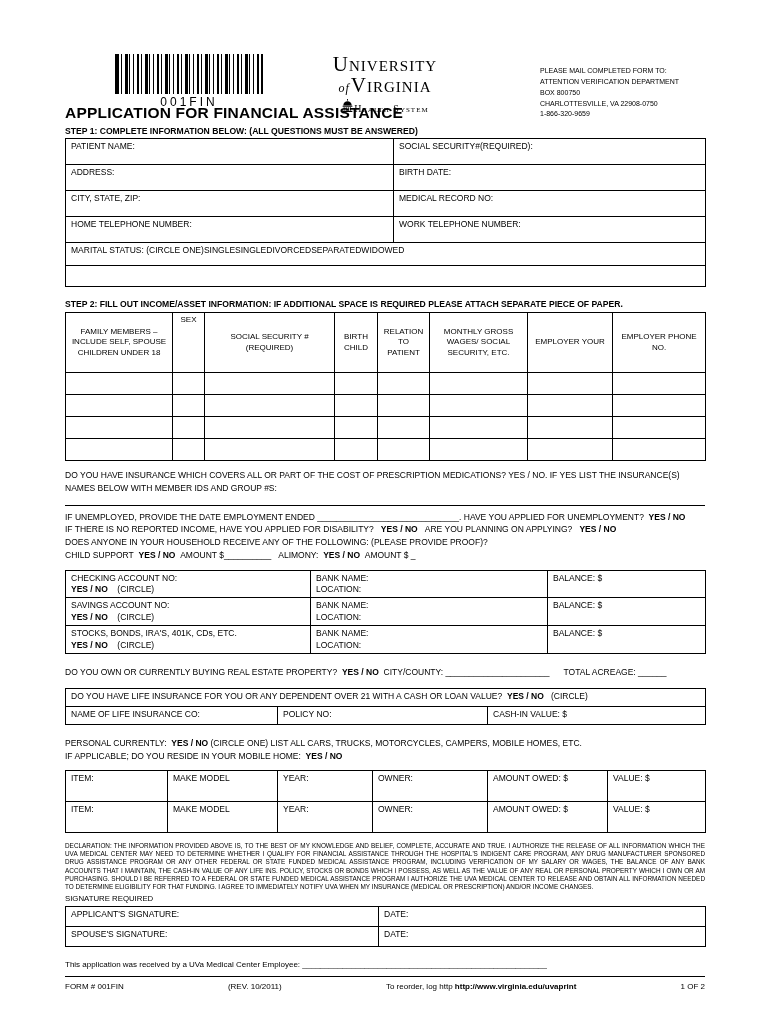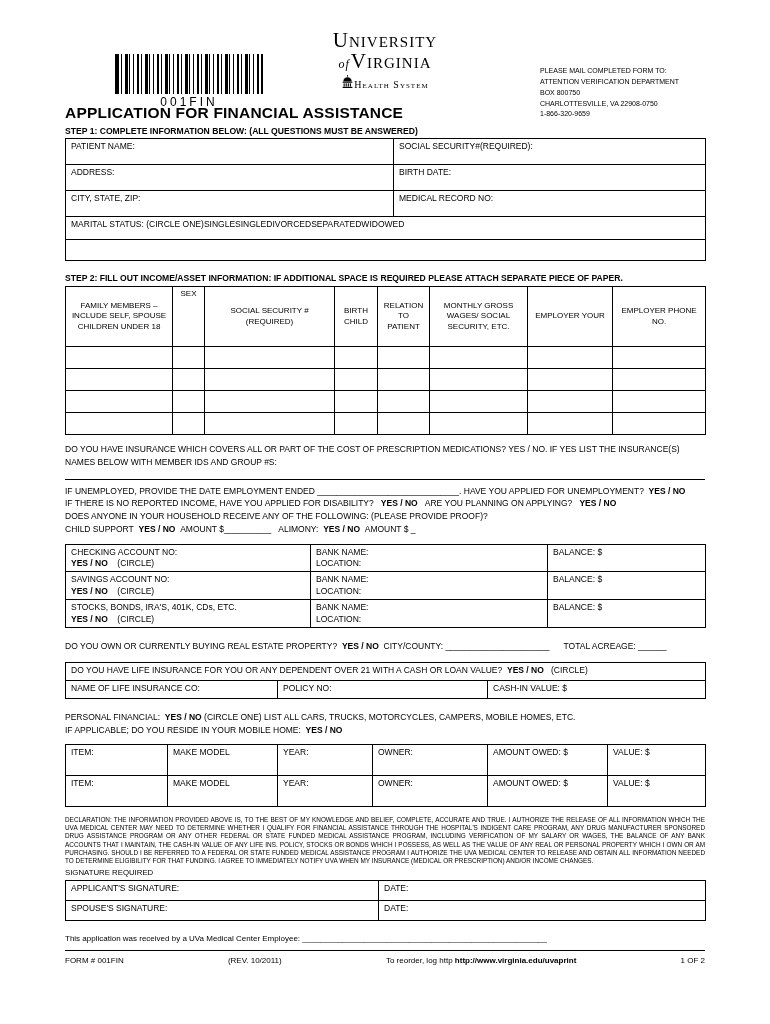--- a/index.html
+++ b/index.html
@@ -14,21 +14,21 @@
   .header { position: relative; height: 104px; }
   .barcode-block { position: absolute; left: 115px; top: 54px; width: 148px; text-align: center; }
   .barcode {
     width: 148px; height: 40px; border-left: 2px solid #000; border-right: 2px solid #000;
     background: repeating-linear-gradient(90deg,
       #000 0 2px, #fff 2px 4px, #000 4px 5px, #fff 5px 8px,
       #000 8px 11px, #fff 11px 12px, #000 12px 13px, #fff 13px 16px,
       #000 16px 17px, #fff 17px 20px);
   }
   .barcode-label { font-size: 12px; letter-spacing: 3px; margin-top: 1px; }
-  .logo { position: absolute; left: 295px; top: 30px; width: 180px; text-align: center;
+  .logo { position: absolute; left: 295px; top: 54px; width: 180px; text-align: center;
           font-family: "Liberation Serif", serif; line-height: 1.02; }
   .logo-l1 { font-size: 21px; font-variant: small-caps; letter-spacing: 1px; }
   .logo-l2 { font-size: 21px; font-variant: small-caps; letter-spacing: 1px; }
   .logo-of { font-size: 12px; font-style: italic; font-variant: normal; margin-right: 1px; }
   .logo-l3 { font-size: 10px; font-variant: small-caps; letter-spacing: 1px;
              display: flex; align-items: flex-end; justify-content: center; gap: 0; margin-top: 2px; }
   .mail-info { position: absolute; left: 540px; top: 66px; font-size: 7px; line-height: 1.55; }
 
   
   .title { font-size: 15.5px; font-weight: bold; letter-spacing: .2px; margin: 0 0 4px 0; }
@@ -128,20 +128,24 @@
       </tr>
       <tr>
         <td><span>ADDRESS:</span></td>
         <td><span>BIRTH DATE:</span></td>
       </tr>
       <tr>
         <td><span>CITY, STATE, ZIP:</span></td>
         <td><span>MEDICAL RECORD NO:</span></td>
       </tr>
       <tr>
+        <td><span>HOME TELEPHONE NUMBER:</span></td>
+        <td><span>WORK TELEPHONE NUMBER:</span></td>
+      </tr>
+      <tr>
         <td colspan="2" class="marital">
           <div class="marital-wrap">
             <span>MARITAL STATUS:   (CIRCLE ONE)</span>
             <span class="opt m1">SINGLE</span>
             <span class="opt m2">SINGLE</span>
             <span class="opt m3">DIVORCED</span>
             <span class="opt m4">SEPARATED</span>
             <span class="opt m5">WIDOWED</span>
           </div>
         </td>
@@ -282,21 +286,21 @@
         <td colspan="3"><span>DO YOU HAVE LIFE INSURANCE FOR YOU OR ANY DEPENDENT OVER 21 WITH A CASH OR LOAN VALUE?</span>&nbsp;&nbsp;<span class="b">YES   /   NO</span>&nbsp;&nbsp;&nbsp;<span>(CIRCLE)</span></td>
       </tr>
       <tr>
         <td><span>NAME OF LIFE INSURANCE CO:</span></td>
         <td><span>POLICY NO:</span></td>
         <td><span>CASH-IN VALUE: $</span></td>
       </tr>
     </tbody>
       </table>
 
-    <p class="line mt12"><span>PERSONAL FINANCIAL:</span>&nbsp;&nbsp;<span class="b">YES   /   NO</span>&nbsp;<span>(CIRCLE ONE)   LIST ALL CARS, TRUCKS, MOTORCYCLES, CAMPERS, MOBILE HOMES, ETC.</span></p>
+    <p class="line mt12"><span>PERSONAL CURRENTLY:</span>&nbsp;&nbsp;<span class="b">YES   /   NO</span>&nbsp;<span>(CIRCLE ONE)   LIST ALL CARS, TRUCKS, MOTORCYCLES, CAMPERS, MOBILE HOMES, ETC.</span></p>
     <p class="line"><span>IF APPLICABLE; DO YOU RESIDE IN YOUR MOBILE HOME:</span>&nbsp;&nbsp;<span class="b">YES / NO</span></p>
 
     <table class="t-items">
       <colgroup>
           <col style="width:102px">
           <col style="width:110px">
           <col style="width:95px">
           <col style="width:115px">
           <col style="width:120px">
           <col style="width:98px">

